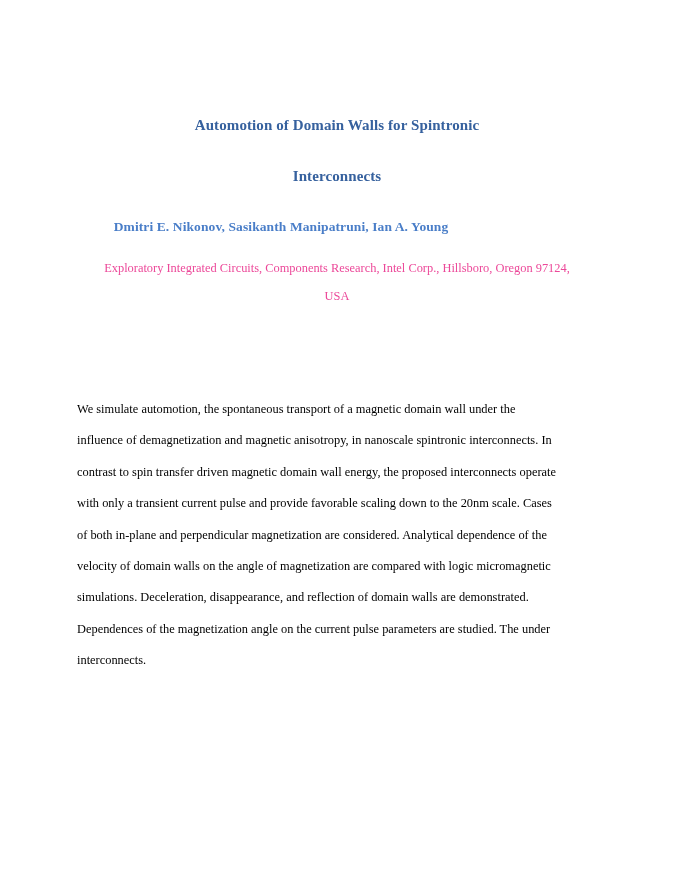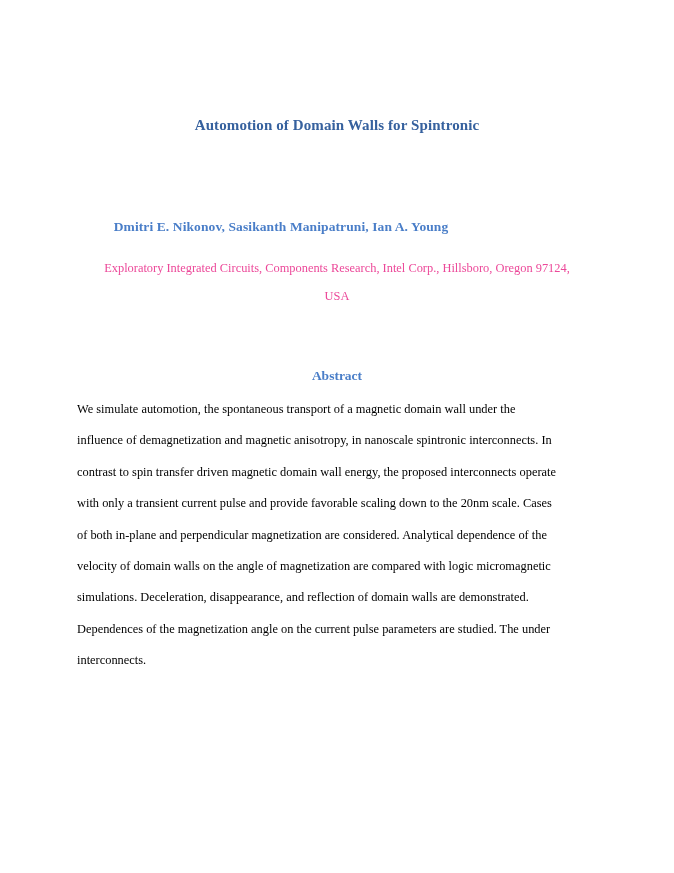--- a/index.html
+++ b/index.html
@@ -101,30 +101,30 @@
     white-space: nowrap;
   }
 </style>
 </head>
 <body>
 
 <div class="page">
 
   <div class="title-block">
     <div class="title-line">Automotion of Domain Walls for Spintronic</div>
+    <div class="title-line">Interconnects</div>
   </div>
 
   <div class="authors">Dmitri E. Nikonov, Sasikanth Manipatruni, Ian A. Young</div>
 
   <div class="affiliation">
     <span class="affil-line">Exploratory Integrated Circuits, Components Research, Intel Corp., Hillsboro, Oregon 97124,</span>
     <span class="affil-line">USA</span>
   </div>
 
-  <div class="abstract-heading">Abstract</div>
 
   <div class="abstract-body">
     <span class="abs-line">We simulate automotion, the spontaneous transport of a magnetic domain wall under the</span>
     <span class="abs-line">influence of demagnetization and magnetic anisotropy, in nanoscale spintronic interconnects. In</span>
     <span class="abs-line">contrast to spin transfer driven magnetic domain wall energy, the proposed interconnects operate</span>
     <span class="abs-line">with only a transient current pulse and provide favorable scaling down to the 20nm scale. Cases</span>
     <span class="abs-line">of both in-plane and perpendicular magnetization are considered. Analytical dependence of the</span>
     <span class="abs-line">velocity of domain walls on the angle of magnetization are compared with logic micromagnetic</span>
     <span class="abs-line">simulations. Deceleration, disappearance, and reflection of domain walls are demonstrated.</span>
     <span class="abs-line">Dependences of the magnetization angle on the current pulse parameters are studied. The under</span>

